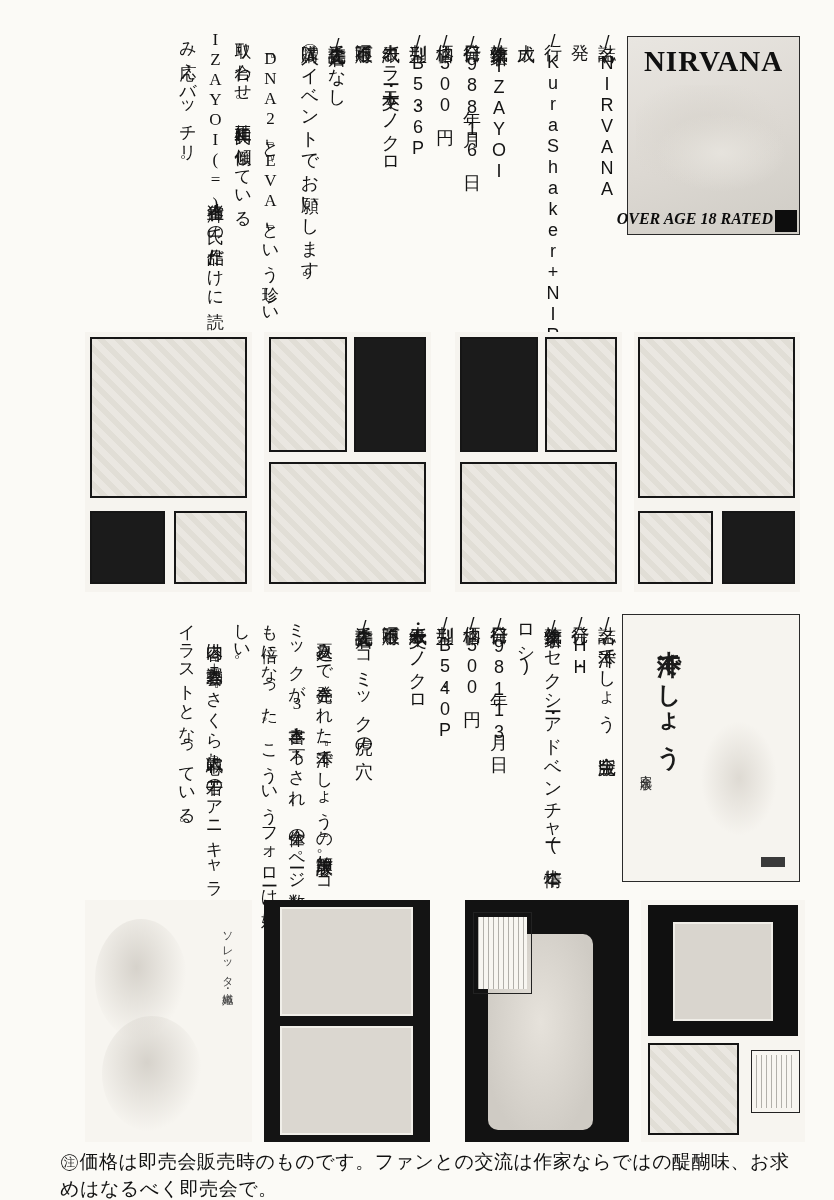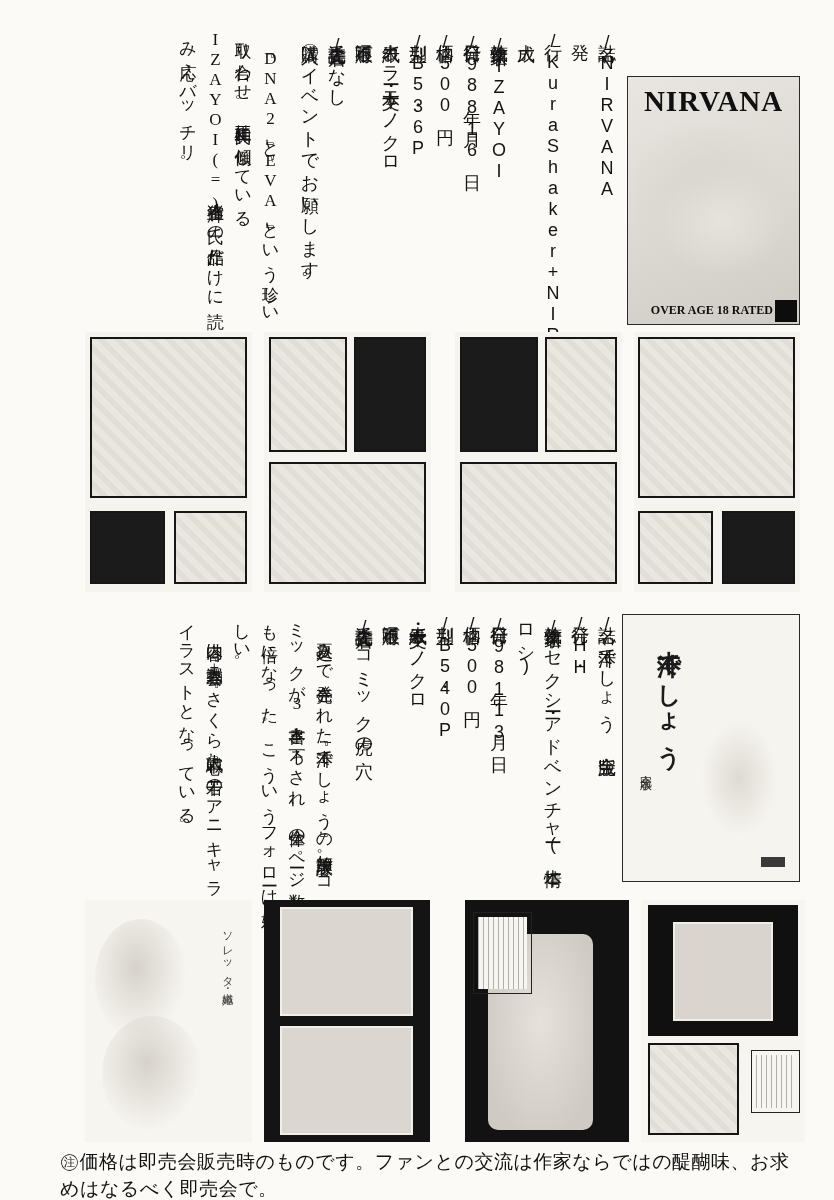--- a/index.html
+++ b/index.html
@@ -20,37 +20,37 @@
   .vtext .review { margin-block-start: 12px; }
   .vtext .review p {
     font-family: "Liberation Serif", serif;
     font-size: 17px; line-height: 1.62; letter-spacing: 1px;
   }
   .tblock1 { left: 96px;  top: 30px;  width: 524px; height: 286px; }
   .tblock2 { left: 88px;  top: 612px; width: 532px; height: 288px; }
 
   
   .cover { position: absolute; border: 1px solid #2a2a2a; background:#f1efe9; }
-  .cover1 { left: 627px; top: 36px; width: 173px; height: 249px;
-            background: linear-gradient(160deg,#e9e6e1 0%,#dcd8d2 55%,#cfccc5 100%); margin-top: 40px; }
+  .cover1 { left: 627px; top: 36px; width: 173px; height: 199px;
+            background: linear-gradient(160deg,#e9e6e1 0%,#dcd8d2 55%,#cfccc5 100%); }
   .cover1-title {
     position:absolute; top: 8px; left: 0; right: 0; text-align: center;
     font-family: "Liberation Serif", serif; font-weight: bold;
     font-size: 29px; letter-spacing: 1px; color:#101010;
   }
   .cover1-art {
     position:absolute; left: 8px; top: 48px; right: 8px; bottom: 26px;
     background:
       radial-gradient(ellipse 60% 45% at 55% 55%, #e6e3dd 0%, rgba(230,227,221,0) 70%),
       radial-gradient(ellipse 70% 60% at 45% 40%, #d8d4cd 0%, rgba(216,212,205,0) 75%);
   }
   .cover1-rating {
     position:absolute; right: 26px; bottom: 6px;
     font-family: "Liberation Serif", serif; font-weight: bold;
-    font-size: 12px; letter-spacing: 0px; color:#0d0d0d; white-space: nowrap;
+    font-size: 16px; letter-spacing: 0px; color:#0d0d0d; white-space: nowrap; font-style: italic;
   }
   .corner-box { position:absolute; right: 2px; bottom: 2px; width: 22px; height: 22px; background:#0d0d0d; }
 
   .cover2 { left: 622px; top: 614px; width: 178px; height: 268px; background:#f6f4ef; }
   .cover2-title {
     position:absolute; left: 30px; top: 16px;
     writing-mode: vertical-rl; text-orientation: upright;
     font-family: "Liberation Serif", serif; font-weight: bold;
     font-size: 24px; letter-spacing: 3px; color:#1b1b1b;
   }

